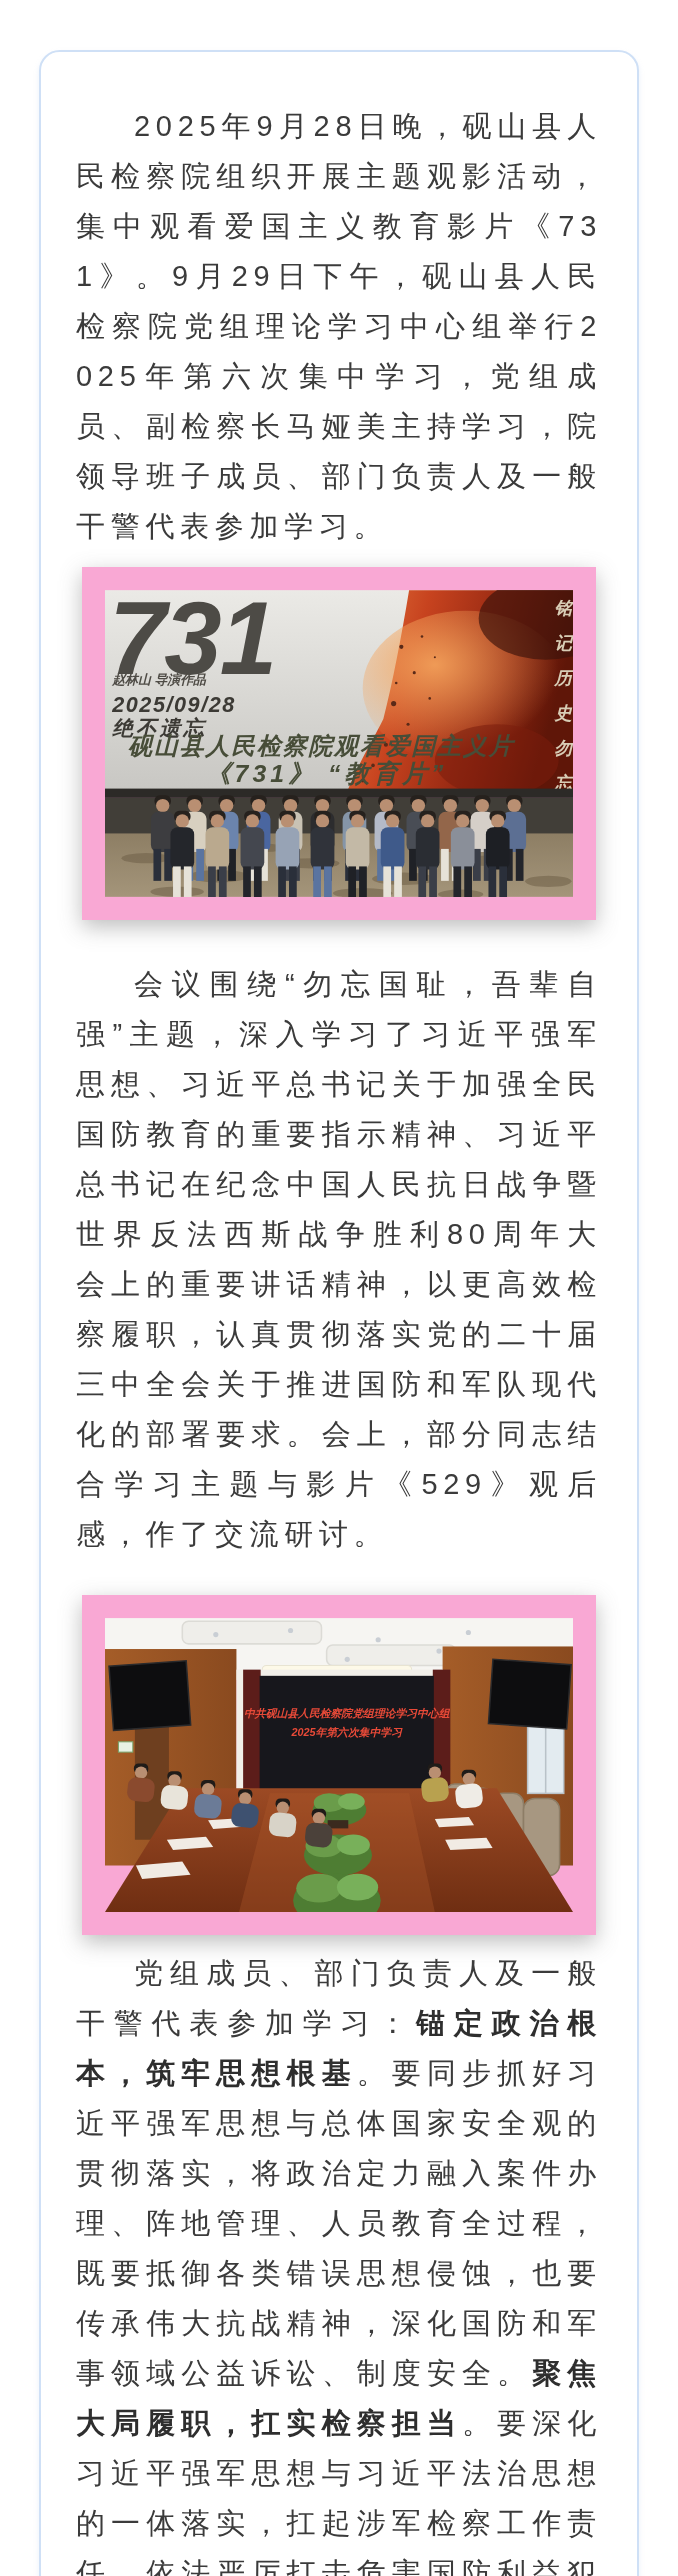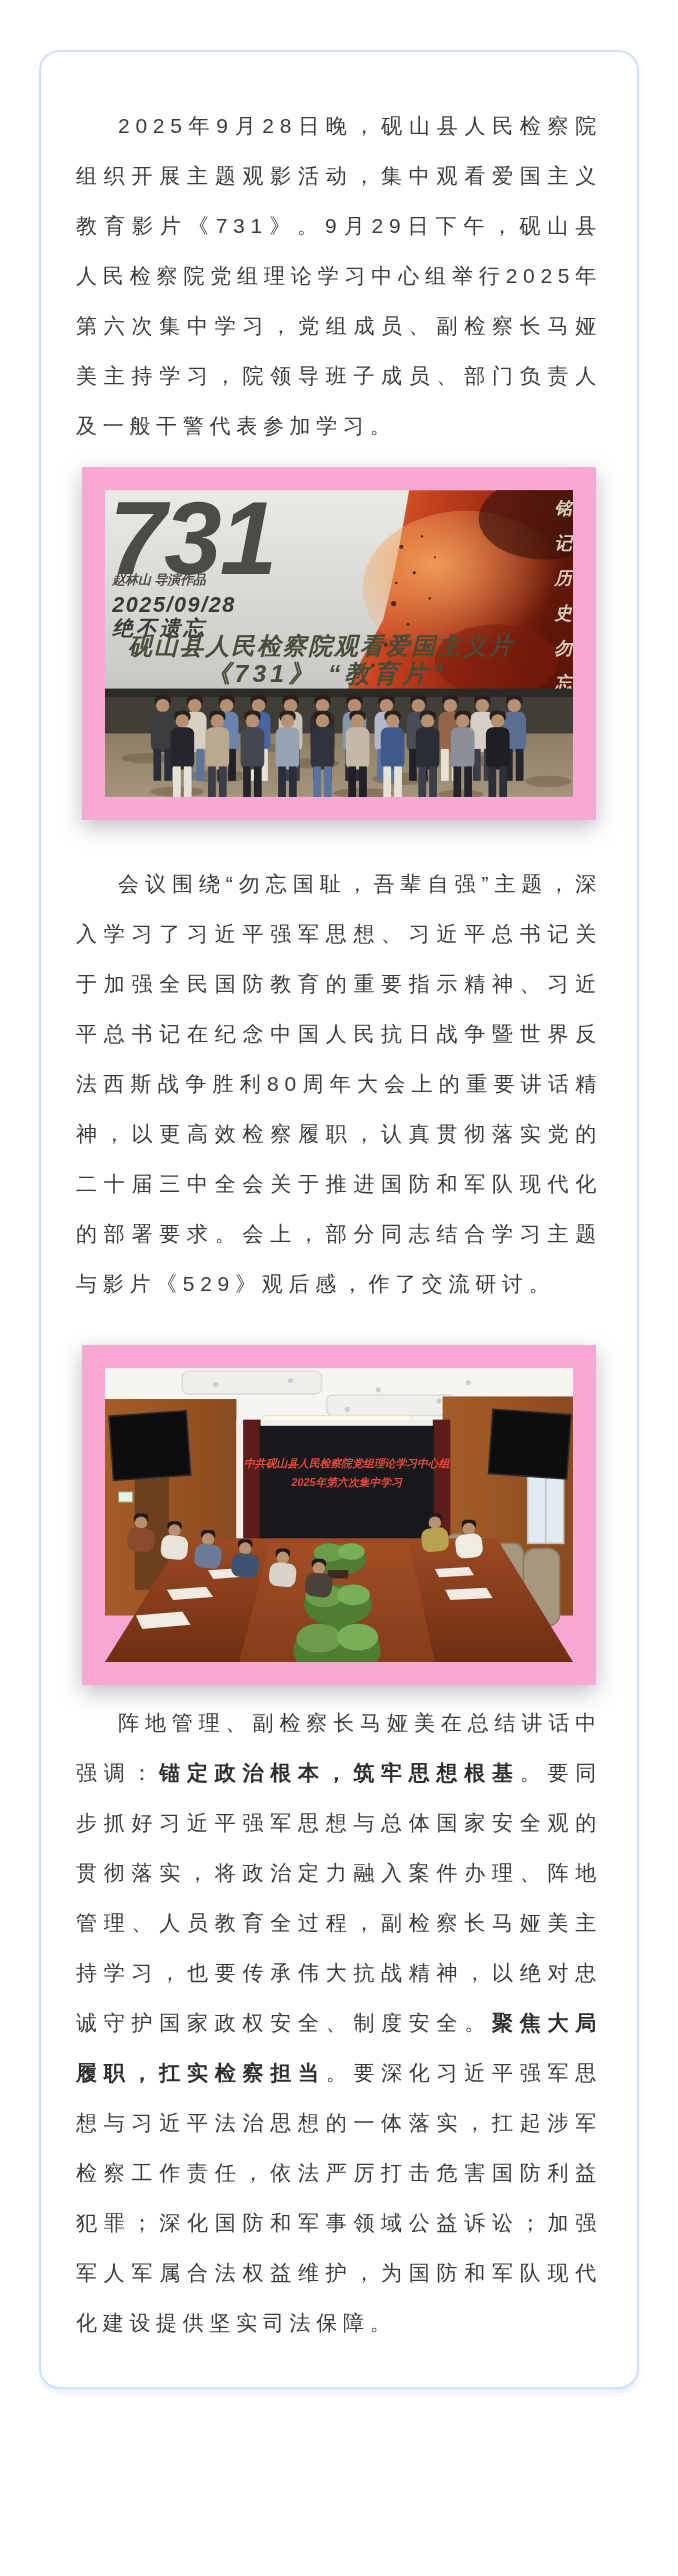--- a/index.html
+++ b/index.html
@@ -12,21 +12,21 @@
   .article-card{
     margin:50px 39px 0 39px;
     border:2.6px solid #cfe0f6;
     border-radius:20.6px;
     padding:49px 35px 28px 35px;
     box-sizing:border-box;
     box-shadow:0 3.1px 5.2px rgba(190,210,240,.35);
     background:#ffffff;
   }
   .para{
-    font-size:21px; line-height:50px; letter-spacing:5.7px;
+    font-size:29px; line-height:50px; letter-spacing:5.7px;
     color:#3b3b3b; text-align:justify; text-justify:inter-character;
     text-indent:2em; margin:0 0 11.3px 0; word-break:break-all;
   }
   .para b{font-weight:700; color:#2e2e2e;}
   .photo-card{
     margin:15.5px auto 39px auto; padding:23px; width:468px;
     background:#f9a8d4; box-shadow:0 7.2px 20.6px rgba(110,110,110,.45);font-style:italic;
   }
   .photo-card.second{margin:36px auto 13px auto;}
   .photo-card svg{display:block;}
@@ -385,16 +385,16 @@
           </g>
           <g>
             <rect x="692" y="294" width="28" height="20" rx="9" fill="#1f1b18"></rect>
             <circle cx="706" cy="312" r="12" fill="#b98f72"></circle>
             <rect x="680" y="322" width="52" height="46" rx="16" fill="#efece6" transform="rotate(-6 706 342)"></rect>
           </g>
         </g>
     </svg>
   </figure>
 
-  <p class="para" id="para3"><span>阵地管理、副检察长马娅美在总结讲话中强调：</span><b>锚定政治根本，筑牢思想根基</b><span>。要同步抓好习近平强军思想与总体国家安全观的贯彻落实，将政治定力融入案件办理、阵地管理、人员教育全过程，副检察长马娅美主持学习，也要传承伟大抗战精神，以绝对忠诚守护国家政权安全、制度安全。</span><b>聚焦大局履职，扛实检察担当</b><span>。要深化习近平强军思想与习近平法治思想的一体落实，扛起涉军检察工作责任，依法严厉打击危害国防利益犯罪；深化国防和军事领域公益诉讼；加强军人军属合法权益维护，为国防和军队现代化建设提供坚实司法保障。</span></p>
+  <p class="para" id="para3"><span>党组成员、部门负责人及一般干警代表参加学习：</span><b>锚定政治根本，筑牢思想根基</b><span>。要同步抓好习近平强军思想与总体国家安全观的贯彻落实，将政治定力融入案件办理、阵地管理、人员教育全过程，既要抵御各类错误思想侵蚀，也要传承伟大抗战精神，深化国防和军事领域公益诉讼、制度安全。</span><b>聚焦大局履职，扛实检察担当</b><span>。要深化习近平强军思想与习近平法治思想的一体落实，扛起涉军检察工作责任，依法严厉打击危害国防利益犯罪；深化国防和军事领域公益诉讼；加强军人军属合法权益维护，为国防和军队现代化建设提供坚实司法保障。</span></p>
 
 </div>
 
 
 </body></html>

